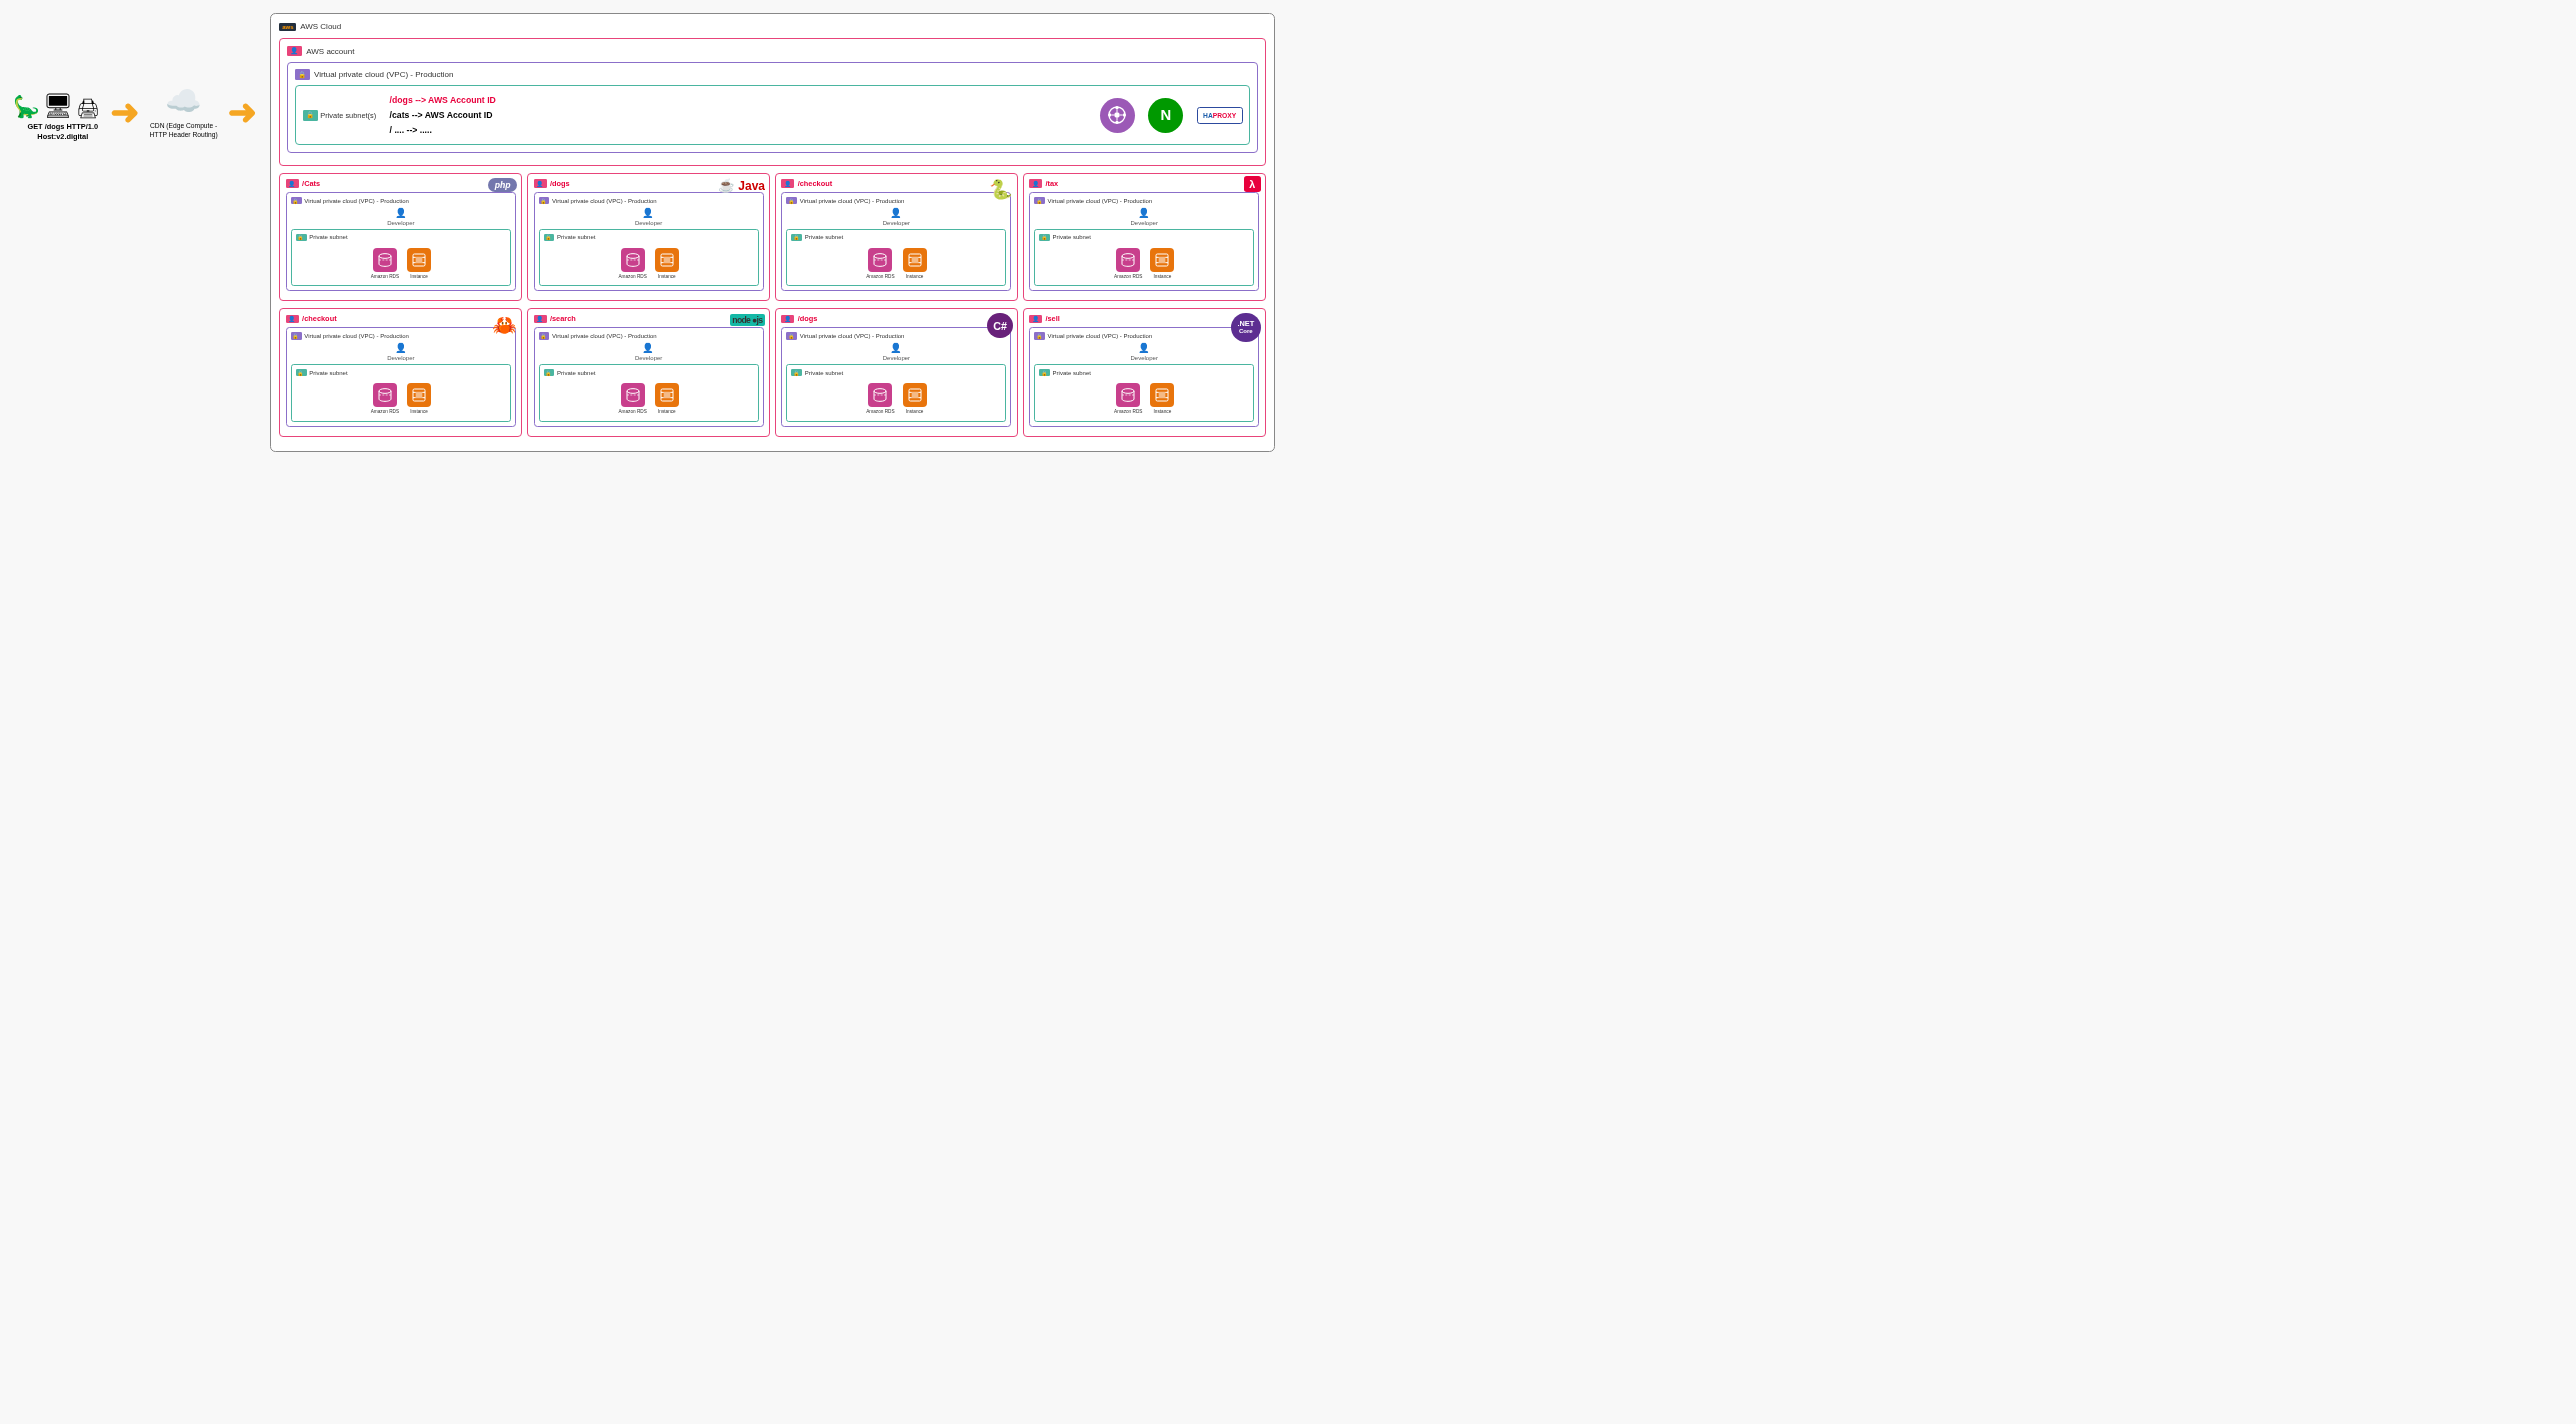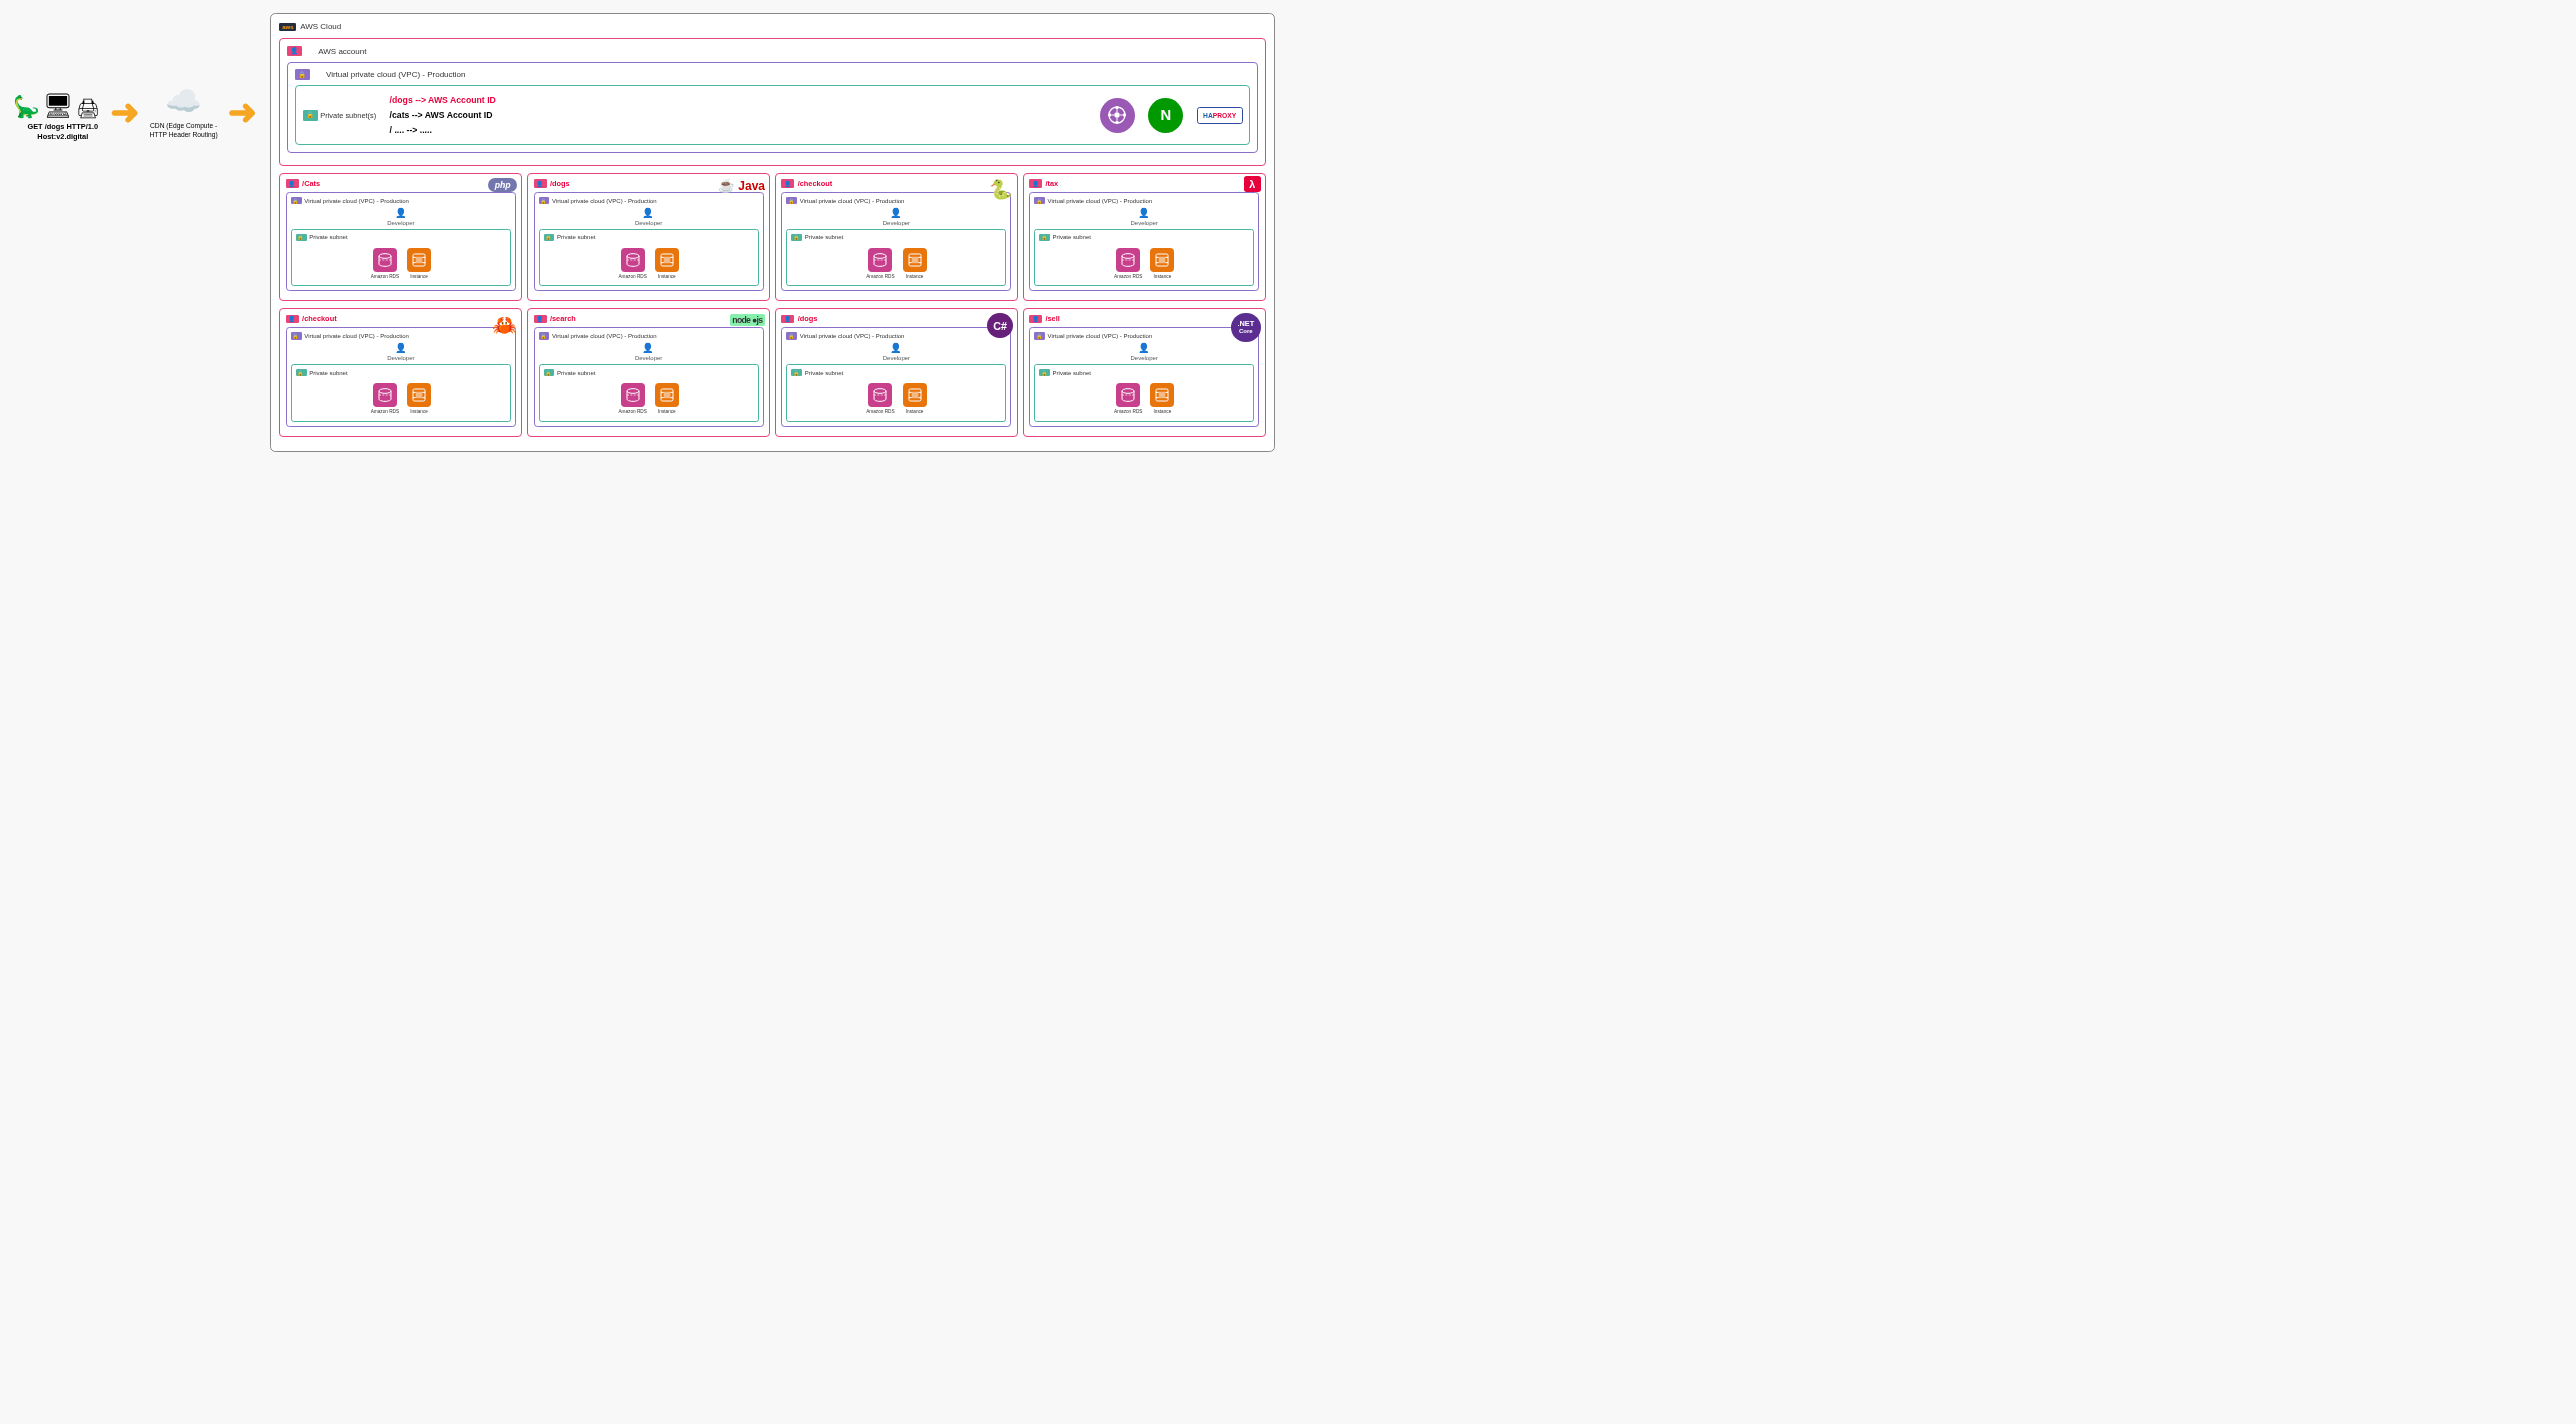--- a/index.html
+++ b/index.html
@@ -115,21 +115,21 @@
     .aws-account {
       border: 1.3px solid #e8447a;
       border-radius: 4px;
       padding: 6.7px;
       margin-bottom: 6.7px;
     }
 
     .section-header {
       display: flex;
       align-items: center;
-      gap: 16px;
+      gap: 4px;
       margin-bottom: 5.4px;
     }
 
     .aws-account-icon {
       background: #e8447a;
       color: white;
       font-size: 6.7px;
       padding: 1.3px 3.4px;
       border-radius: 1.3px;
     }
@@ -690,21 +690,21 @@
           </div>
         </div>
       </div>
 
       <div class="service-card">
         <div class="service-card-header">
           <span style="background:#e8447a;color:white;font-size:6px;padding:0.7px 2.7px;border-radius:1.3px;">👤</span>
           <span class="service-card-title">/search</span>
         </div>
         <div class="tech-badge">
-          <span style="font-size:8.7px;font-weight:900;color:#333;letter-spacing:-0.7px;background:#86efac;padding:1.3px 2.7px;border-radius:2px;">node ●js</span>
+          <span style="font-size:8.7px;font-weight:900;color:#333;letter-spacing:-0.7px;background:#14b8a6;padding:1.3px 2.7px;border-radius:2px;">node ●js</span>
         </div>
         <div class="inner-vpc">
           <div class="inner-vpc-header">
             <span class="inner-vpc-icon">🔒</span>
             <span class="inner-vpc-title">Virtual private cloud (VPC) - Production</span>
           </div>
           <div class="user-icon">👤</div>
           <div class="developer-label">Developer</div>
           <div class="inner-private-subnet">
             <div class="inner-subnet-header">

